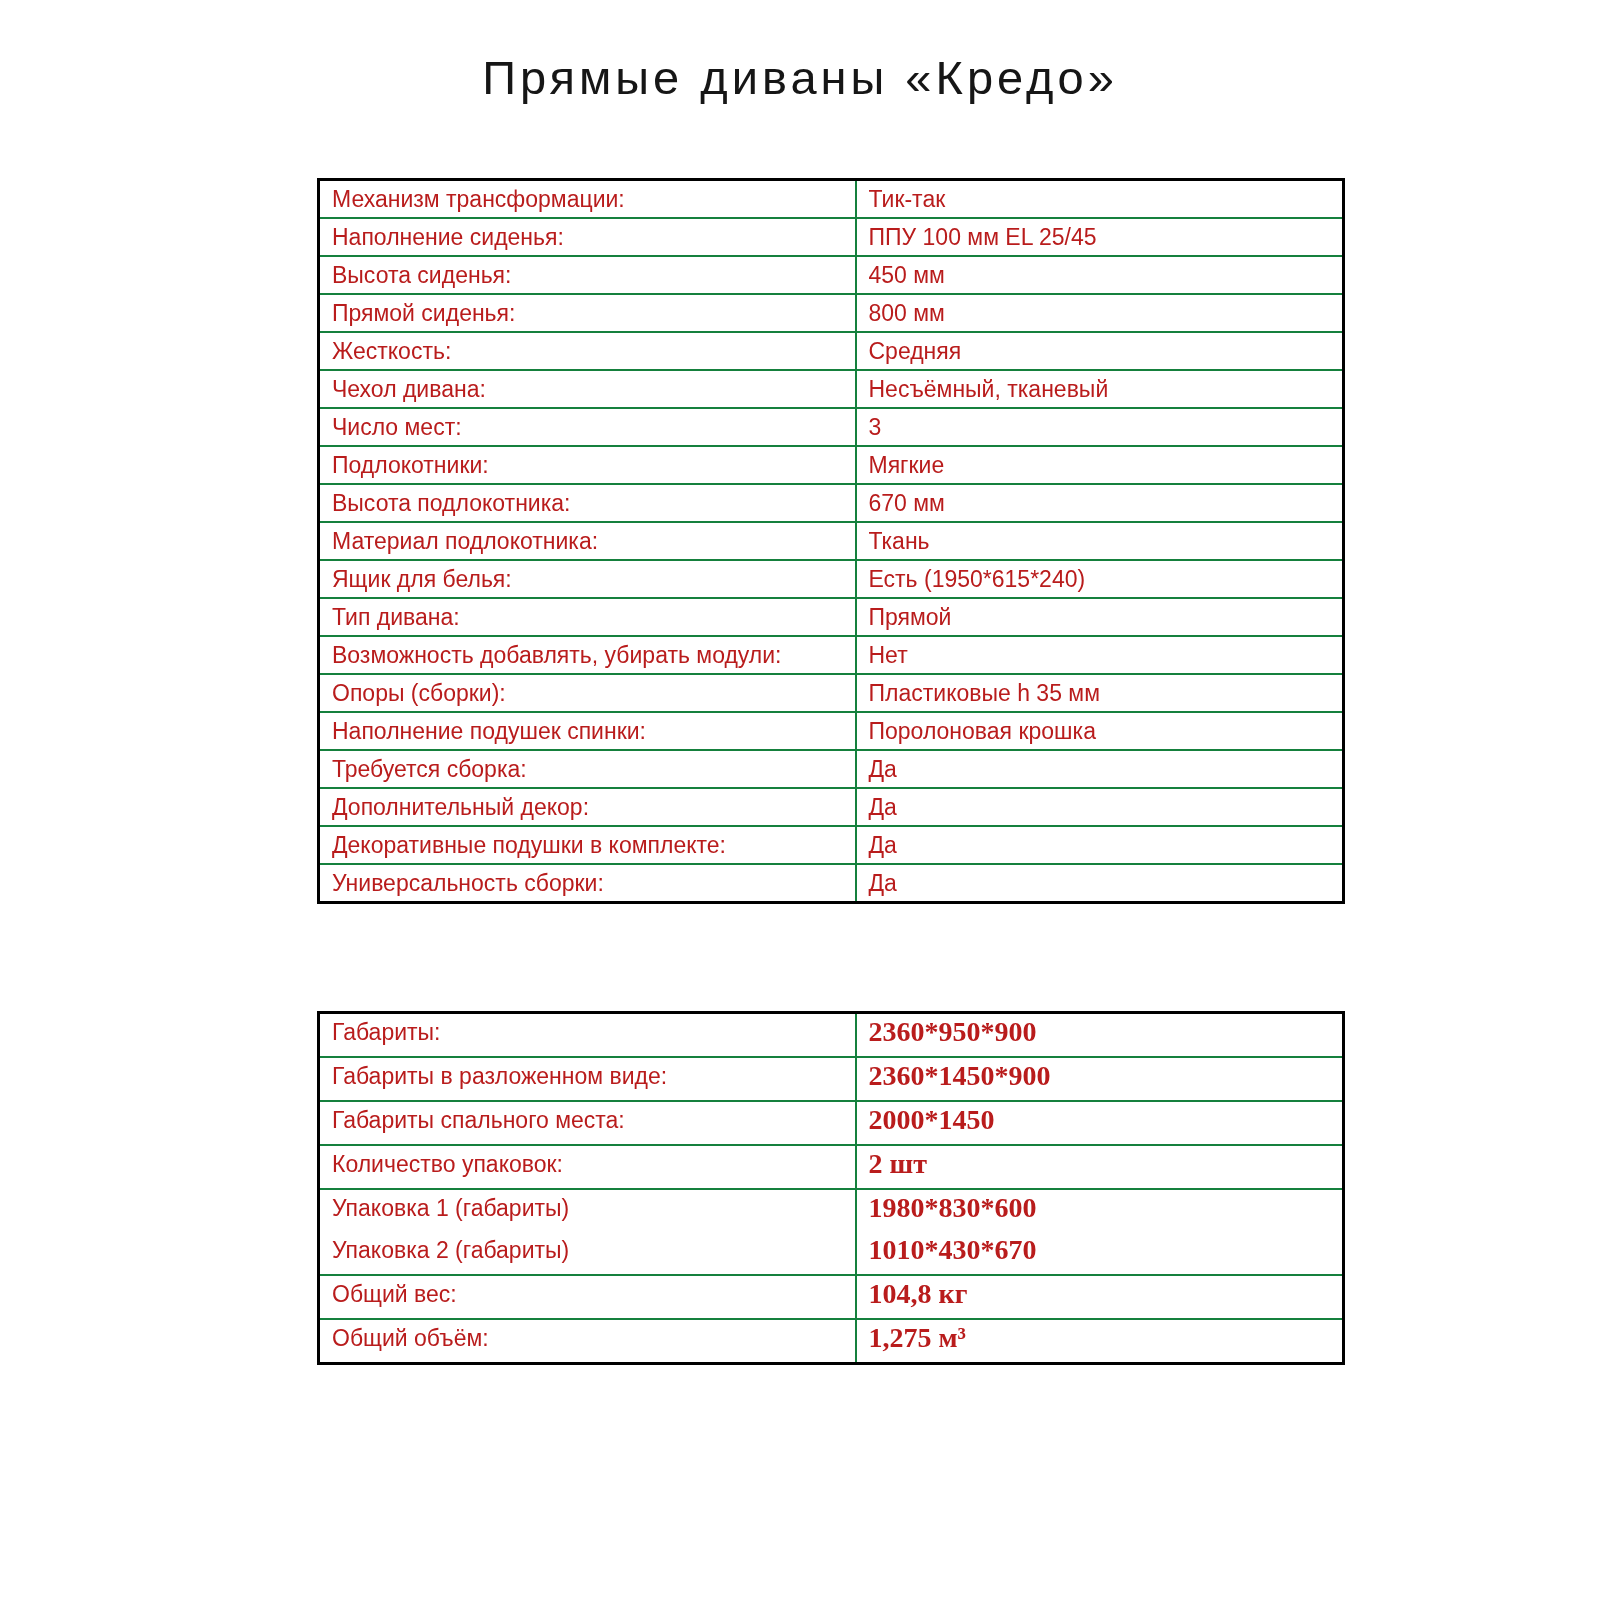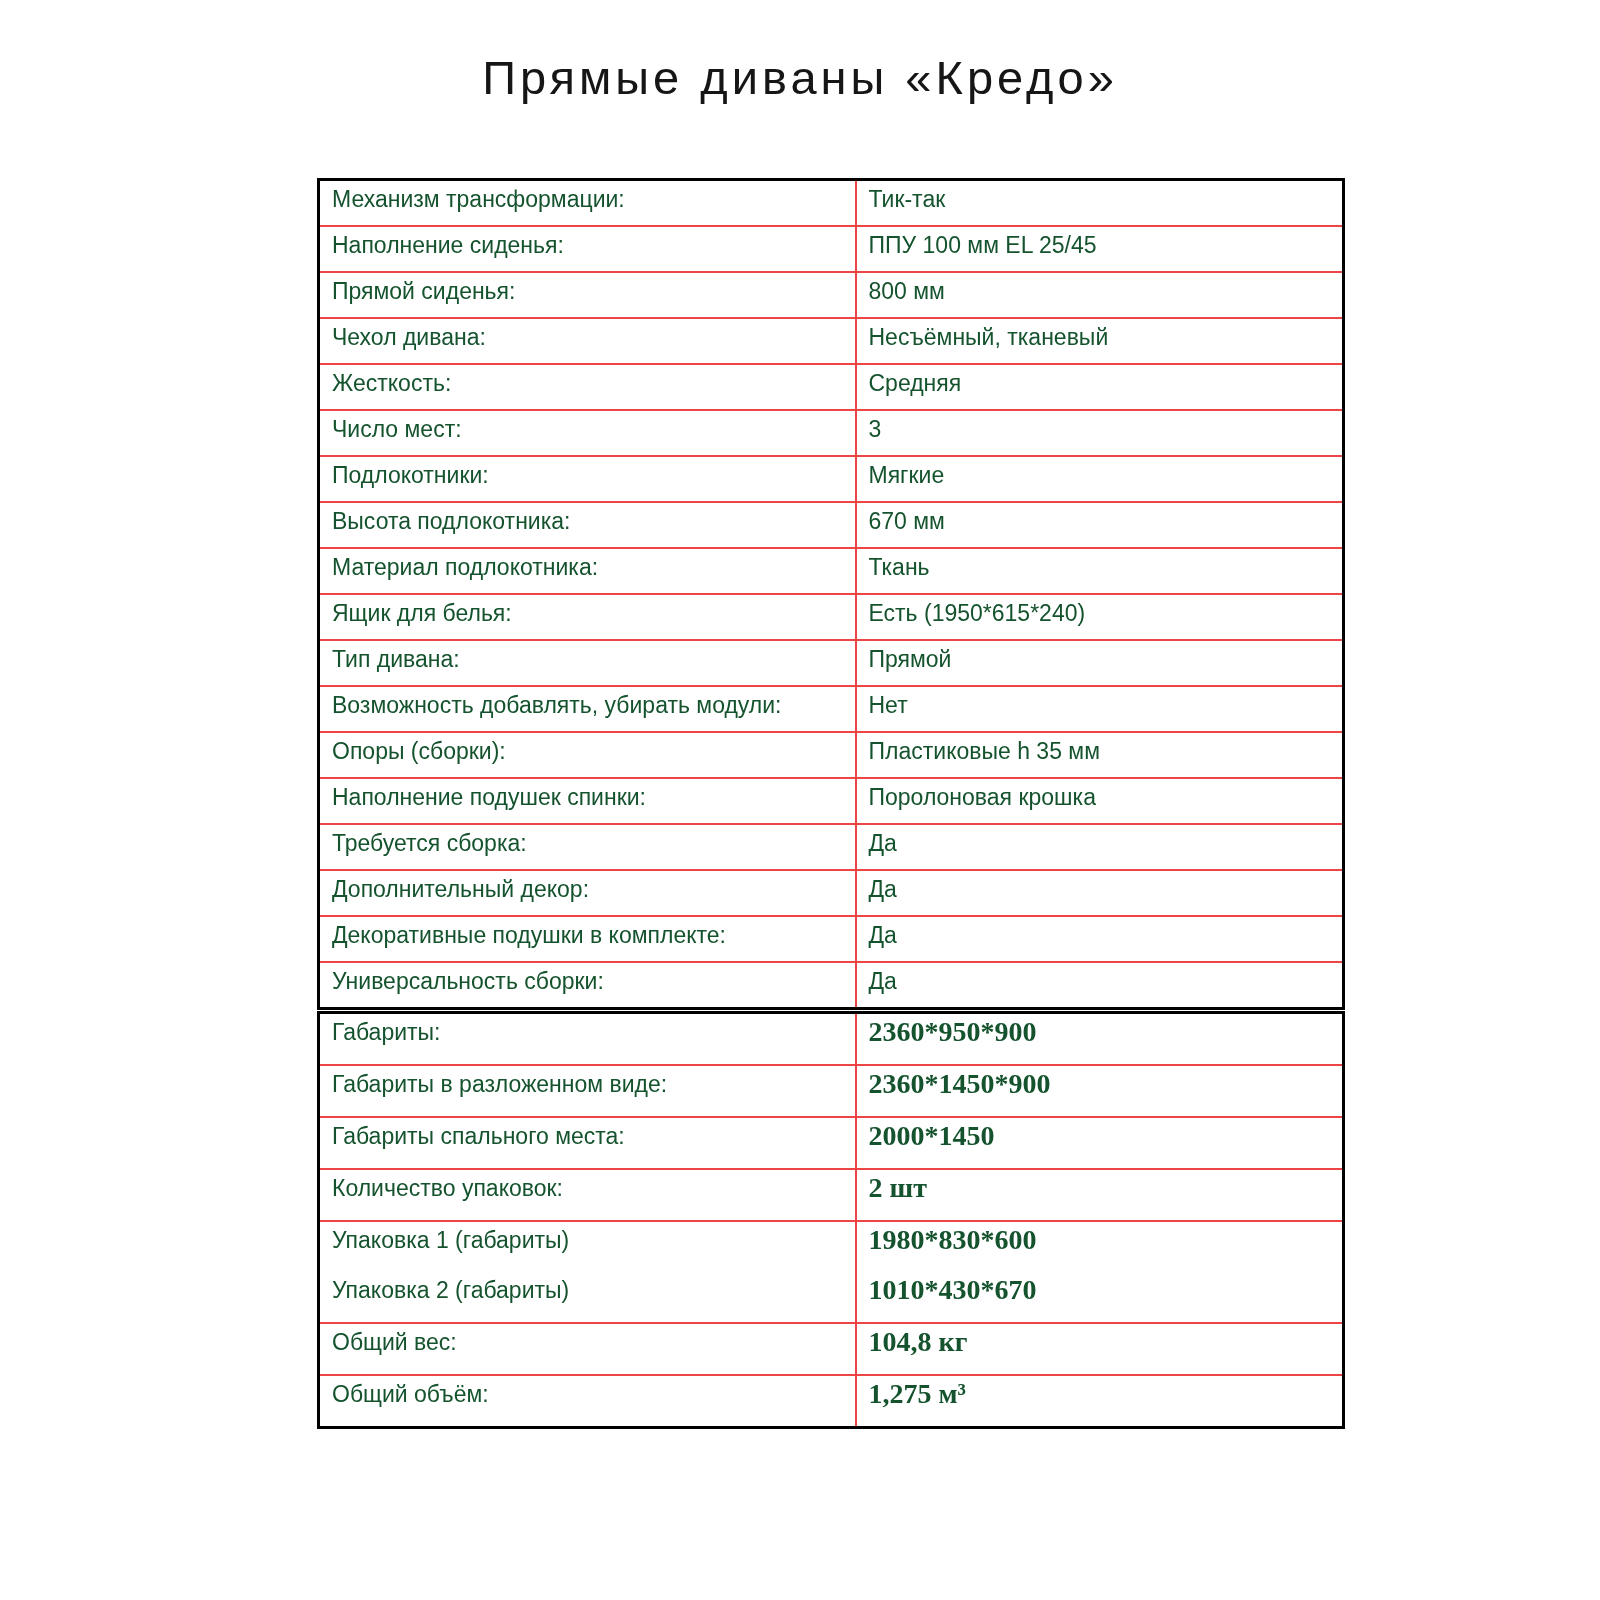--- a/index.html
+++ b/index.html
@@ -30,26 +30,26 @@
   }
   table.doc-table {
     position: absolute;
     left: 317px;
     width: 1028px;
     border-collapse: collapse;
     table-layout: fixed;
     border: 3px solid #000;
   }
   table.doc-table td {
-    border: 2px solid #ef4444;
+    border: 2px solid #15803d;
     vertical-align: top;
-    padding: 3px 10px 11px 12px;
+    padding: 3px 10px 3px 12px;
     font-size: 23px;
     line-height: 30px;
-    color: #14532d;
+    color: #b91c1c;
     overflow: hidden;
   }
   .spec-table { top: 178px; }
   .spec-table td { height: 30px; }
   .dim-table { top: 1011px; }
   .dim-table td { height: 36px; line-height: 36px; }
   .dim-table td.value-cell {
     font-family: "Liberation Serif", serif;
     font-size: 28px;
     font-weight: bold;
@@ -69,30 +69,34 @@
     <tbody>
         <tr>
           <td class="col-label label-cell">Механизм трансформации:</td>
           <td class="value-cell">Тик-так</td>
         </tr>
         <tr>
           <td class="col-label label-cell">Наполнение сиденья:</td>
           <td class="value-cell">ППУ 100 мм EL 25/45</td>
         </tr>
         <tr>
+          <td class="col-label label-cell">Высота сиденья:</td>
+          <td class="value-cell">450 мм</td>
+        </tr>
+        <tr>
           <td class="col-label label-cell">Прямой сиденья:</td>
           <td class="value-cell">800 мм</td>
         </tr>
         <tr>
+          <td class="col-label label-cell">Жесткость:</td>
+          <td class="value-cell">Средняя</td>
+        </tr>
+        <tr>
           <td class="col-label label-cell">Чехол дивана:</td>
           <td class="value-cell">Несъёмный, тканевый</td>
-        </tr>
-        <tr>
-          <td class="col-label label-cell">Жесткость:</td>
-          <td class="value-cell">Средняя</td>
         </tr>
         <tr>
           <td class="col-label label-cell">Число мест:</td>
           <td class="value-cell">3</td>
         </tr>
         <tr>
           <td class="col-label label-cell">Подлокотники:</td>
           <td class="value-cell">Мягкие</td>
         </tr>
         <tr>

